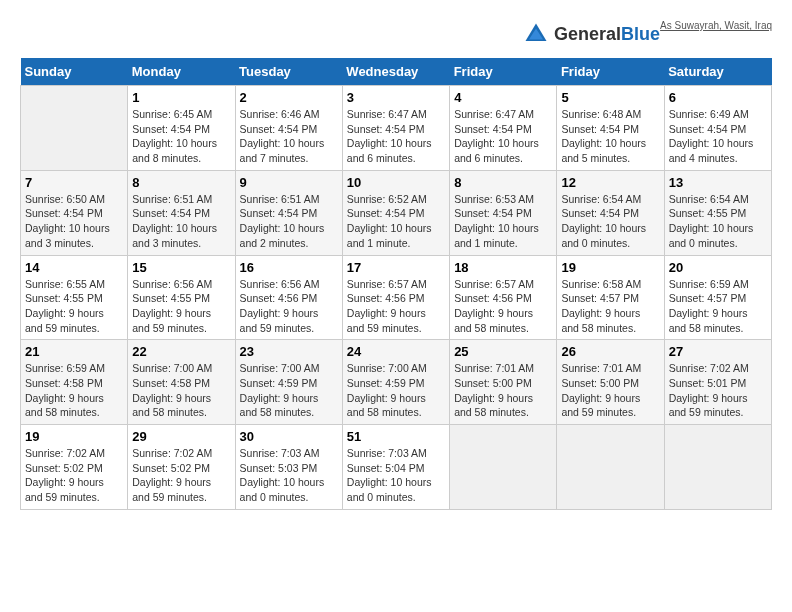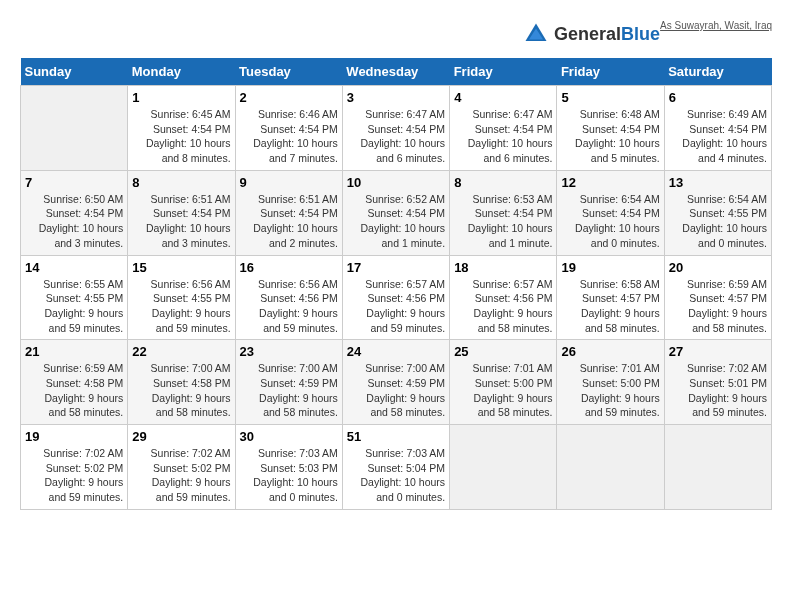--- a/index.html
+++ b/index.html
@@ -71,21 +71,20 @@
     tbody tr td .day-number {
       font-weight: bold;
       font-size: 13px;
       display: block;
       margin-bottom: 2px;
     }
     tbody tr td .day-info {
       color: #333;
       font-size: 10.5px;
       line-height: 1.4;
-      text-align: right;
     }
     tbody tr td.empty {
       background: #f9f9f9;
     }
     tbody tr:nth-child(odd) td {
       background-color: #fff;
     }
     tbody tr:nth-child(even) td {
       background-color: #f5f5f5;
     }

